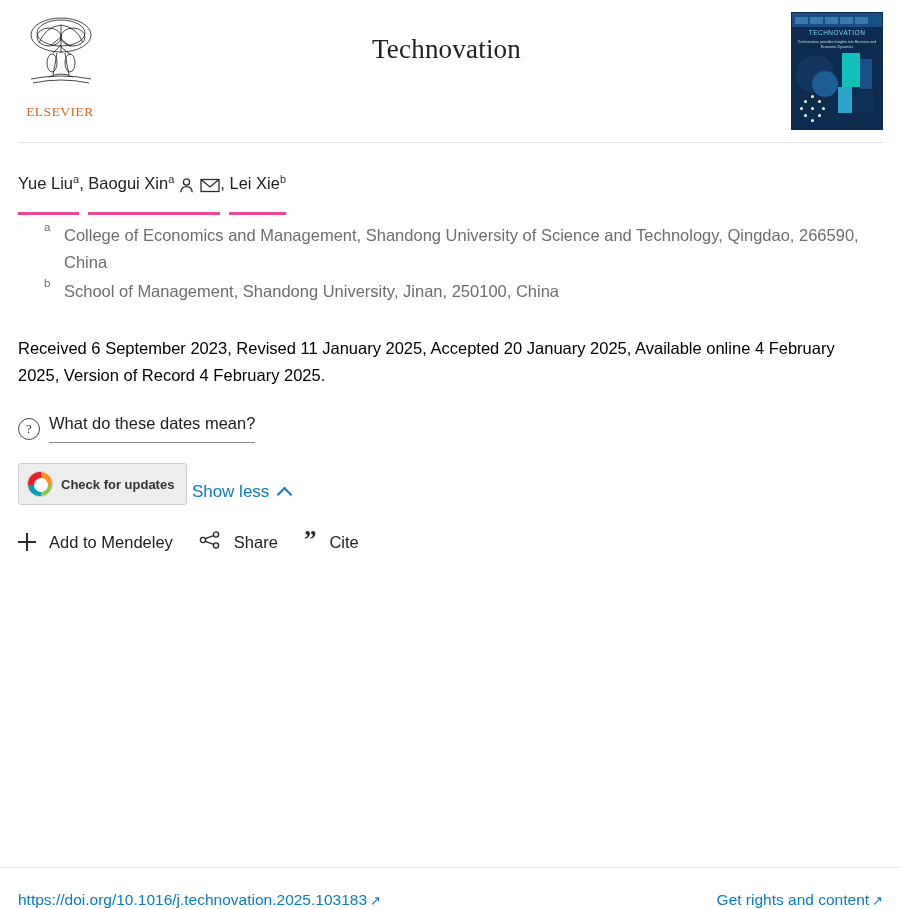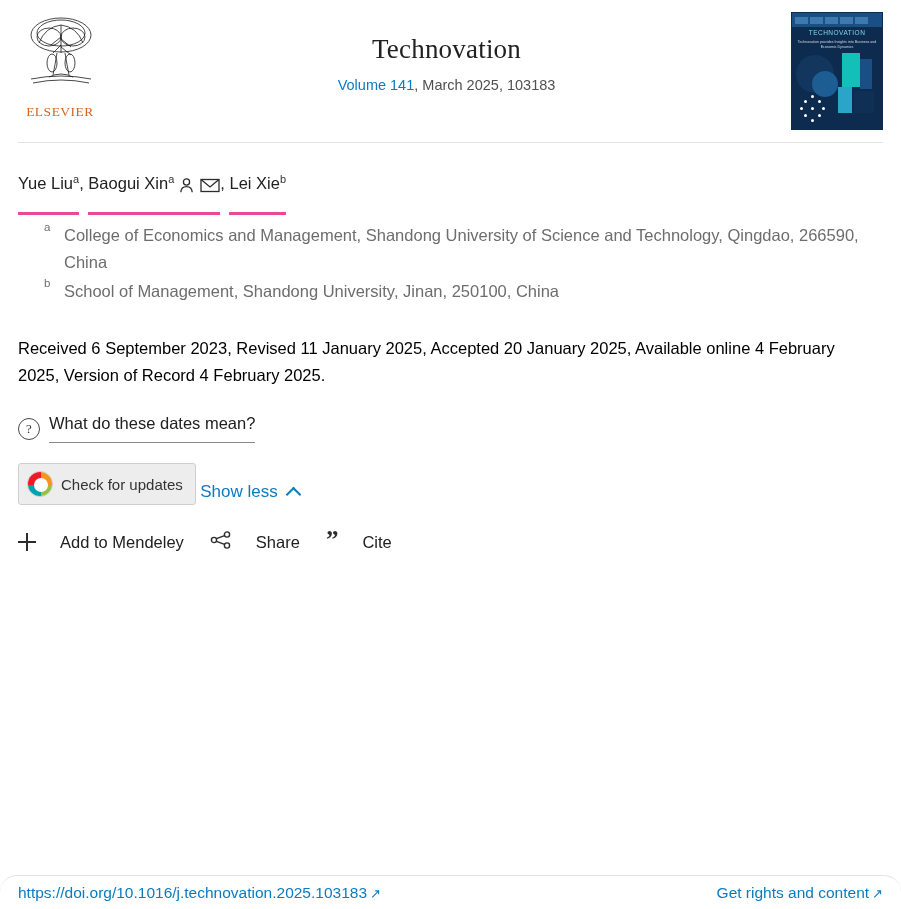--- a/index.html
+++ b/index.html
@@ -247,22 +247,22 @@
   .cm-q3 { top: 13px; left: 0; background: #00a0af; }
   .cm-q4 { top: 13px; left: 13px; background: #8dc63f; }
   .cm-inner {
     position: absolute;
     top: 6px; left: 6px;
     width: 14px; height: 14px;
     border-radius: 50%;
     background: #ffffff;
   }
   .cm-text {
-    font-size: 15px;
-    font-weight: normal;
+    font-size: 13px;
+    font-weight: bold;
     color: #333;
   }
 
   
   .show-less {
     margin-top: 30px;
     display: inline-flex;
     align-items: center;
     gap: 10px;
     color: #0b7bc1;
@@ -283,21 +283,21 @@
     margin-top: 26px;
     display: flex;
     align-items: center;
     gap: 26px;
     font-size: 16.5px;
     color: #212121;
   }
   .action {
     display: inline-flex;
     align-items: center;
-    gap: 24px;
+    gap: 13px;
     cursor: pointer;
   }
   .plus-icon {
     position: relative;
     width: 18px; height: 18px;
   }
   .plus-icon:before, .plus-icon:after {
     content: "";
     position: absolute;
     background: #2c2c2c;
@@ -312,28 +312,27 @@
     height: 16px;
     display: inline-block;
     font-weight: bold;
   }
 
   
   .footer {
     position: absolute;
     left: 0; right: 0;
     bottom: 0;
-    height: 34px;
+    height: 42px;
     border-top: 1px solid #e3e3e3;
     padding: 0 18px;
     display: flex;
-    align-items: center;
+    align-items: flex-end;
     justify-content: space-between;
     font-size: 15.5px;
-    border-radius: 21px;
   }
   .footer a {
     color: #0b7bc1;
     text-decoration: none;
     cursor: pointer;
   }
   .ext-arrow {
     display: inline-block;
     font-size: 13px;
     margin-left: 3px;
@@ -368,23 +367,20 @@
             <path d="M12 66 Q42 60 72 66"></path>
             <path d="M14 70 Q42 64 70 70"></path>
           </g>
         </svg>
       </div>
       <div class="elsevier-wordmark">ELSEVIER</div>
     </div>
 
     <div class="journal-block">
       <div class="journal-title">Technovation</div>
-      <div class="journal-issue">
-        <a href="#">Volume 141</a><span>, March 2025, 103183</span>
-      </div>
     </div>
 
     <div class="cover-thumb">
       <div class="ct-top">
         <i></i>
           <i></i>
           <i></i>
           <i></i>
           <i></i>
       </div>

